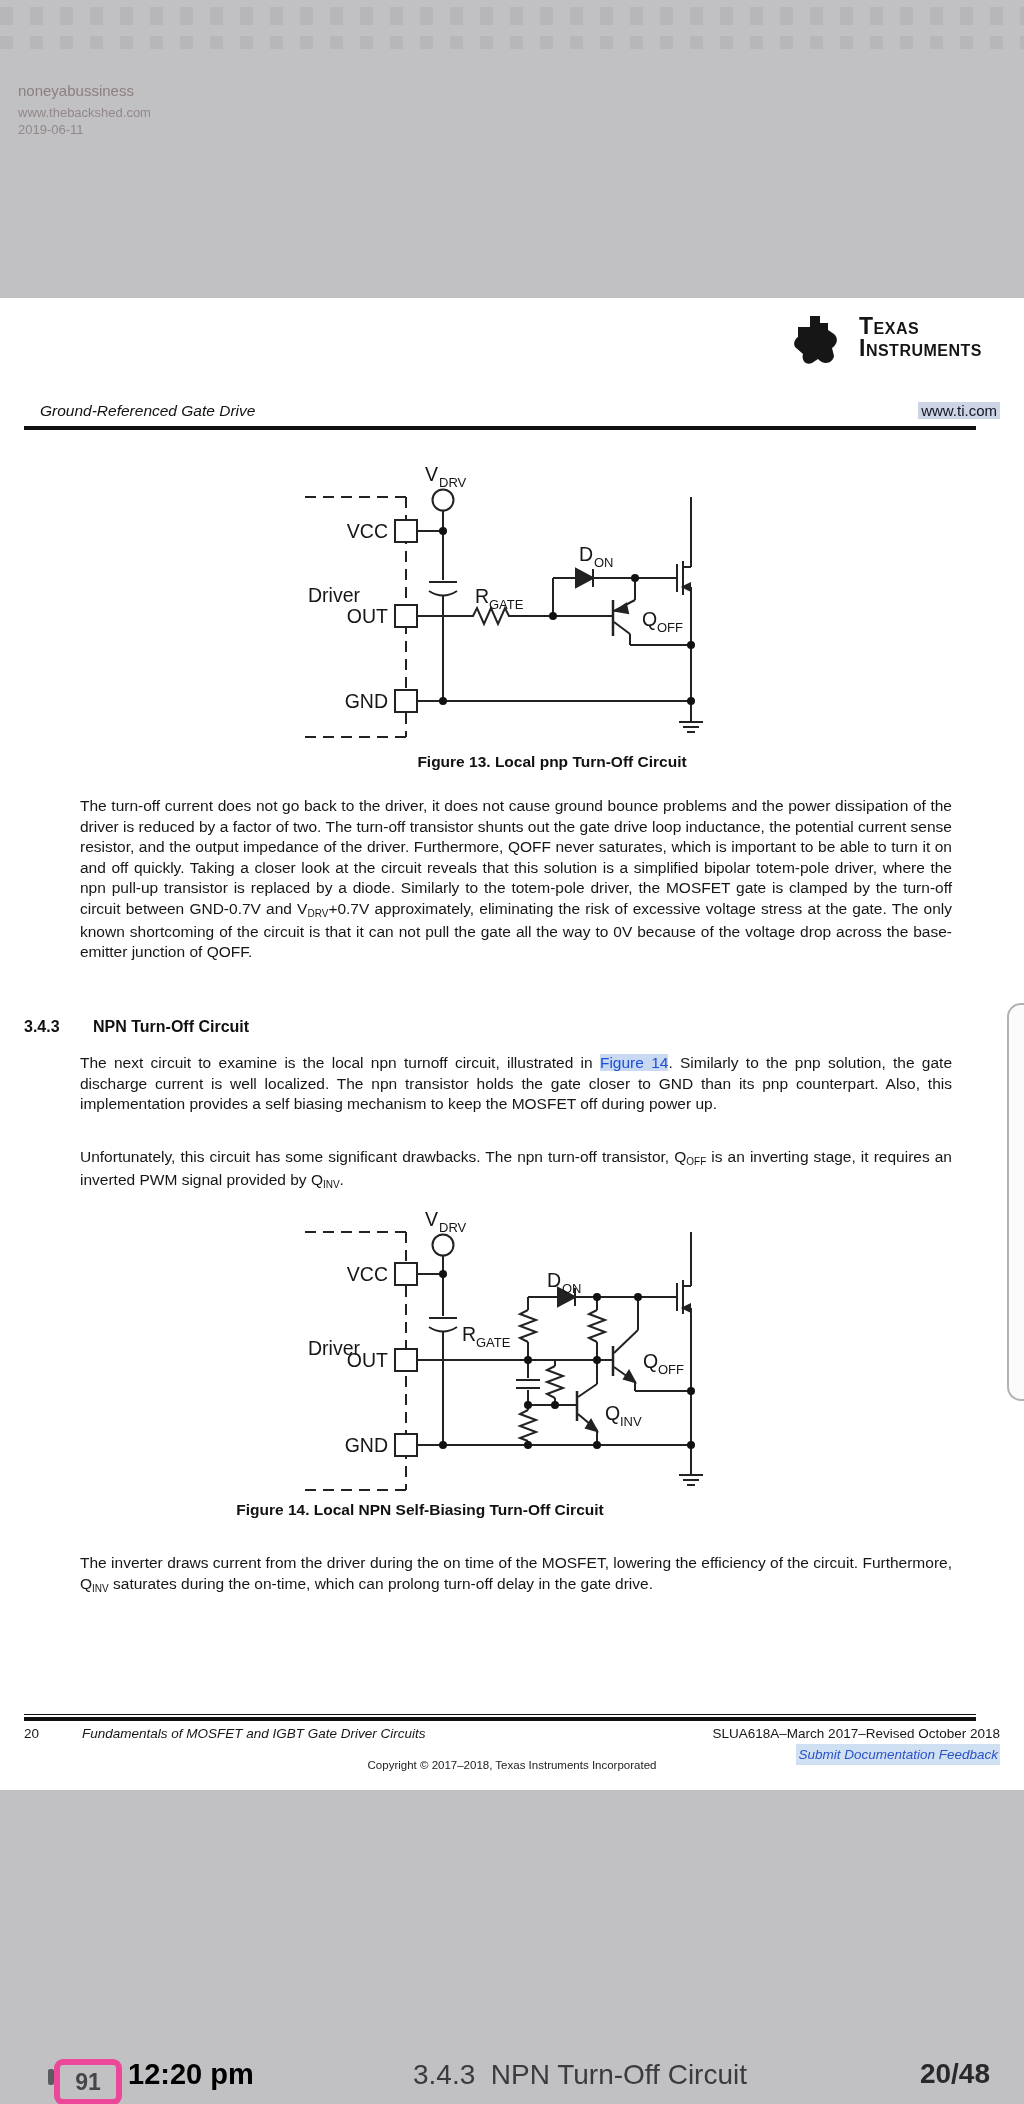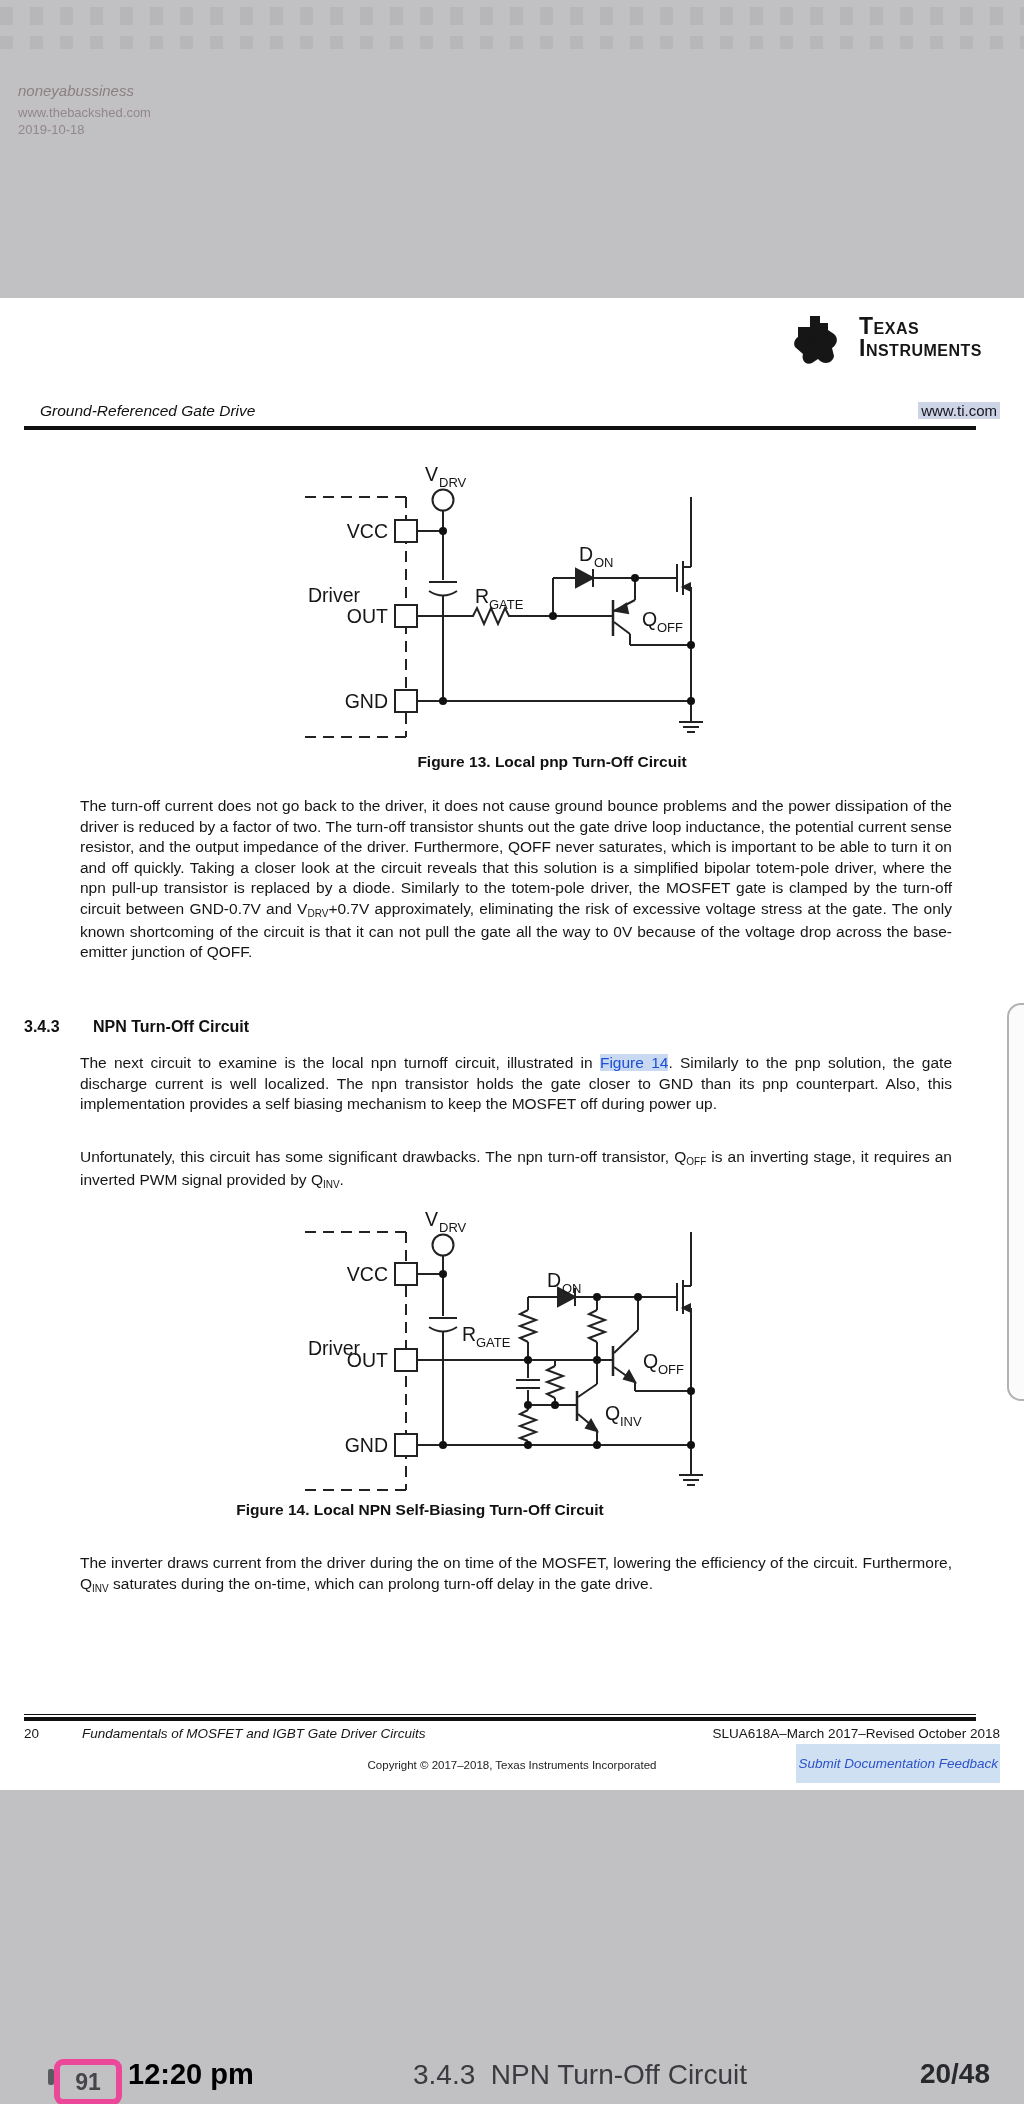--- a/index.html
+++ b/index.html
@@ -2,40 +2,40 @@
 <html><head>
 <meta charset="utf-8">
 <style>
   html,body{margin:0;padding:0;background:#c1c1c3;}
   #app{position:relative;width:1024px;height:2104px;background:#c1c1c3;overflow:hidden;
        font-family:"Liberation Sans",sans-serif;color:#1c1c1c;}
   .abs{position:absolute;}
   
   .pattern-strip{left:0;width:1024px;background:repeating-linear-gradient(90deg,#b7b7b9 0 13px,transparent 13px 30px);}
   
-  .wm1{font-size:15px;color:#8b7f81;font-style:italic;}
+  .wm1{font-size:15px;color:#8b7f81;}
   .wm2{font-size:13px;color:#92878a;}
   
   #page{left:0;top:298px;width:1024px;height:1492px;background:#ffffff;}
   
   .ti-text{font-variant:small-caps;font-weight:600;font-size:23px;line-height:22px;color:#161616;letter-spacing:.5px;}
   
   .hdr-left{font-style:italic;font-size:15.5px;color:#111;}
   .hdr-right{font-size:15px;color:#15151f;background:#ccd4e6;padding:0 3px;}
   .rule{background:#101010;}
   
   .para{font-size:15.5px;line-height:20.6px;text-align:justify;color:#161616;}
   .sub{font-size:10px;position:relative;top:3px;}
   .hl-link{color:#1b50d2;background:#c9d9f2;}
   .sec-num,.sec-title{font-weight:bold;font-size:16px;color:#111;}
   .caption{font-weight:bold;font-size:15.5px;text-align:center;color:#111;}
   
   .ft{font-size:13.5px;color:#161616;}
   .ft-italic{font-style:italic;}
-  .ft-link{font-style:italic;font-size:13.5px;color:#2b52c8;background:#cfe0f2;padding:12px 2px;}
+  .ft-link{font-style:italic;font-size:13.5px;color:#2b52c8;background:#cfe0f2;padding:3px 2px;}
   .ft-copy{font-size:11.5px;color:#222;}
   
   #scroll-thumb{left:1007px;top:1003px;width:30px;height:394px;border:2px solid #b2b2b4;border-radius:14px;background:#fbfbfb;}
   
   .sb-time{font-size:29px;font-weight:bold;color:#000000;}
   .sb-center{font-size:28px;color:#3a3b3f;text-align:center;white-space:pre;}
   .sb-pages{font-size:28px;font-weight:bold;color:#28292d;text-align:right;}
   #battery-box{left:54px;top:2059px;width:56px;height:34px;border:6px solid #ec4899;border-radius:9px;
                font-size:23px;font-weight:bold;color:#454649;text-align:center;line-height:34px;}
   #battery-nub{left:48px;top:2069px;width:6px;height:16px;background:#5a5b5f;border-radius:2px;}
@@ -48,21 +48,21 @@
 <body>
 
 <div id="app">
 
   <div class="abs pattern-strip" style="top:7px;height:18px;"></div>
   <div class="abs pattern-strip" style="top:36px;height:13px;"></div>
 
   <div class="abs" style="left:18px;top:82px;">
     <div class="wm1">noneyabussiness</div>
     <div class="wm2" style="margin-top:6px;">www.thebackshed.com</div>
-    <div class="wm2" style="margin-top:2px;">2019-10-18</div>
+    <div class="wm2" style="margin-top:2px;">2019-06-11</div>
   </div>
 
   <div id="page" class="abs">
 
     <div class="abs" style="left:793px;top:17px;display:flex;gap:20px;">
       <svg width="46" height="52" viewBox="0 0 46 52">
         <path d="M17 1 L17 12 L5 12 L5 22 C2 24 0 28 2 32 L10 39 C8 45 13 51 19 48 L25 44 C31 51 40 48 41 41 L39 33 C44 30 46 23 41 19 L35 15 L35 8 L27 8 L27 1 Z" fill="#161616"></path>
         <text x="13" y="30" font-size="22" font-style="italic" font-weight="bold" fill="#ffffff">ti</text>
       </svg>
       <div>

